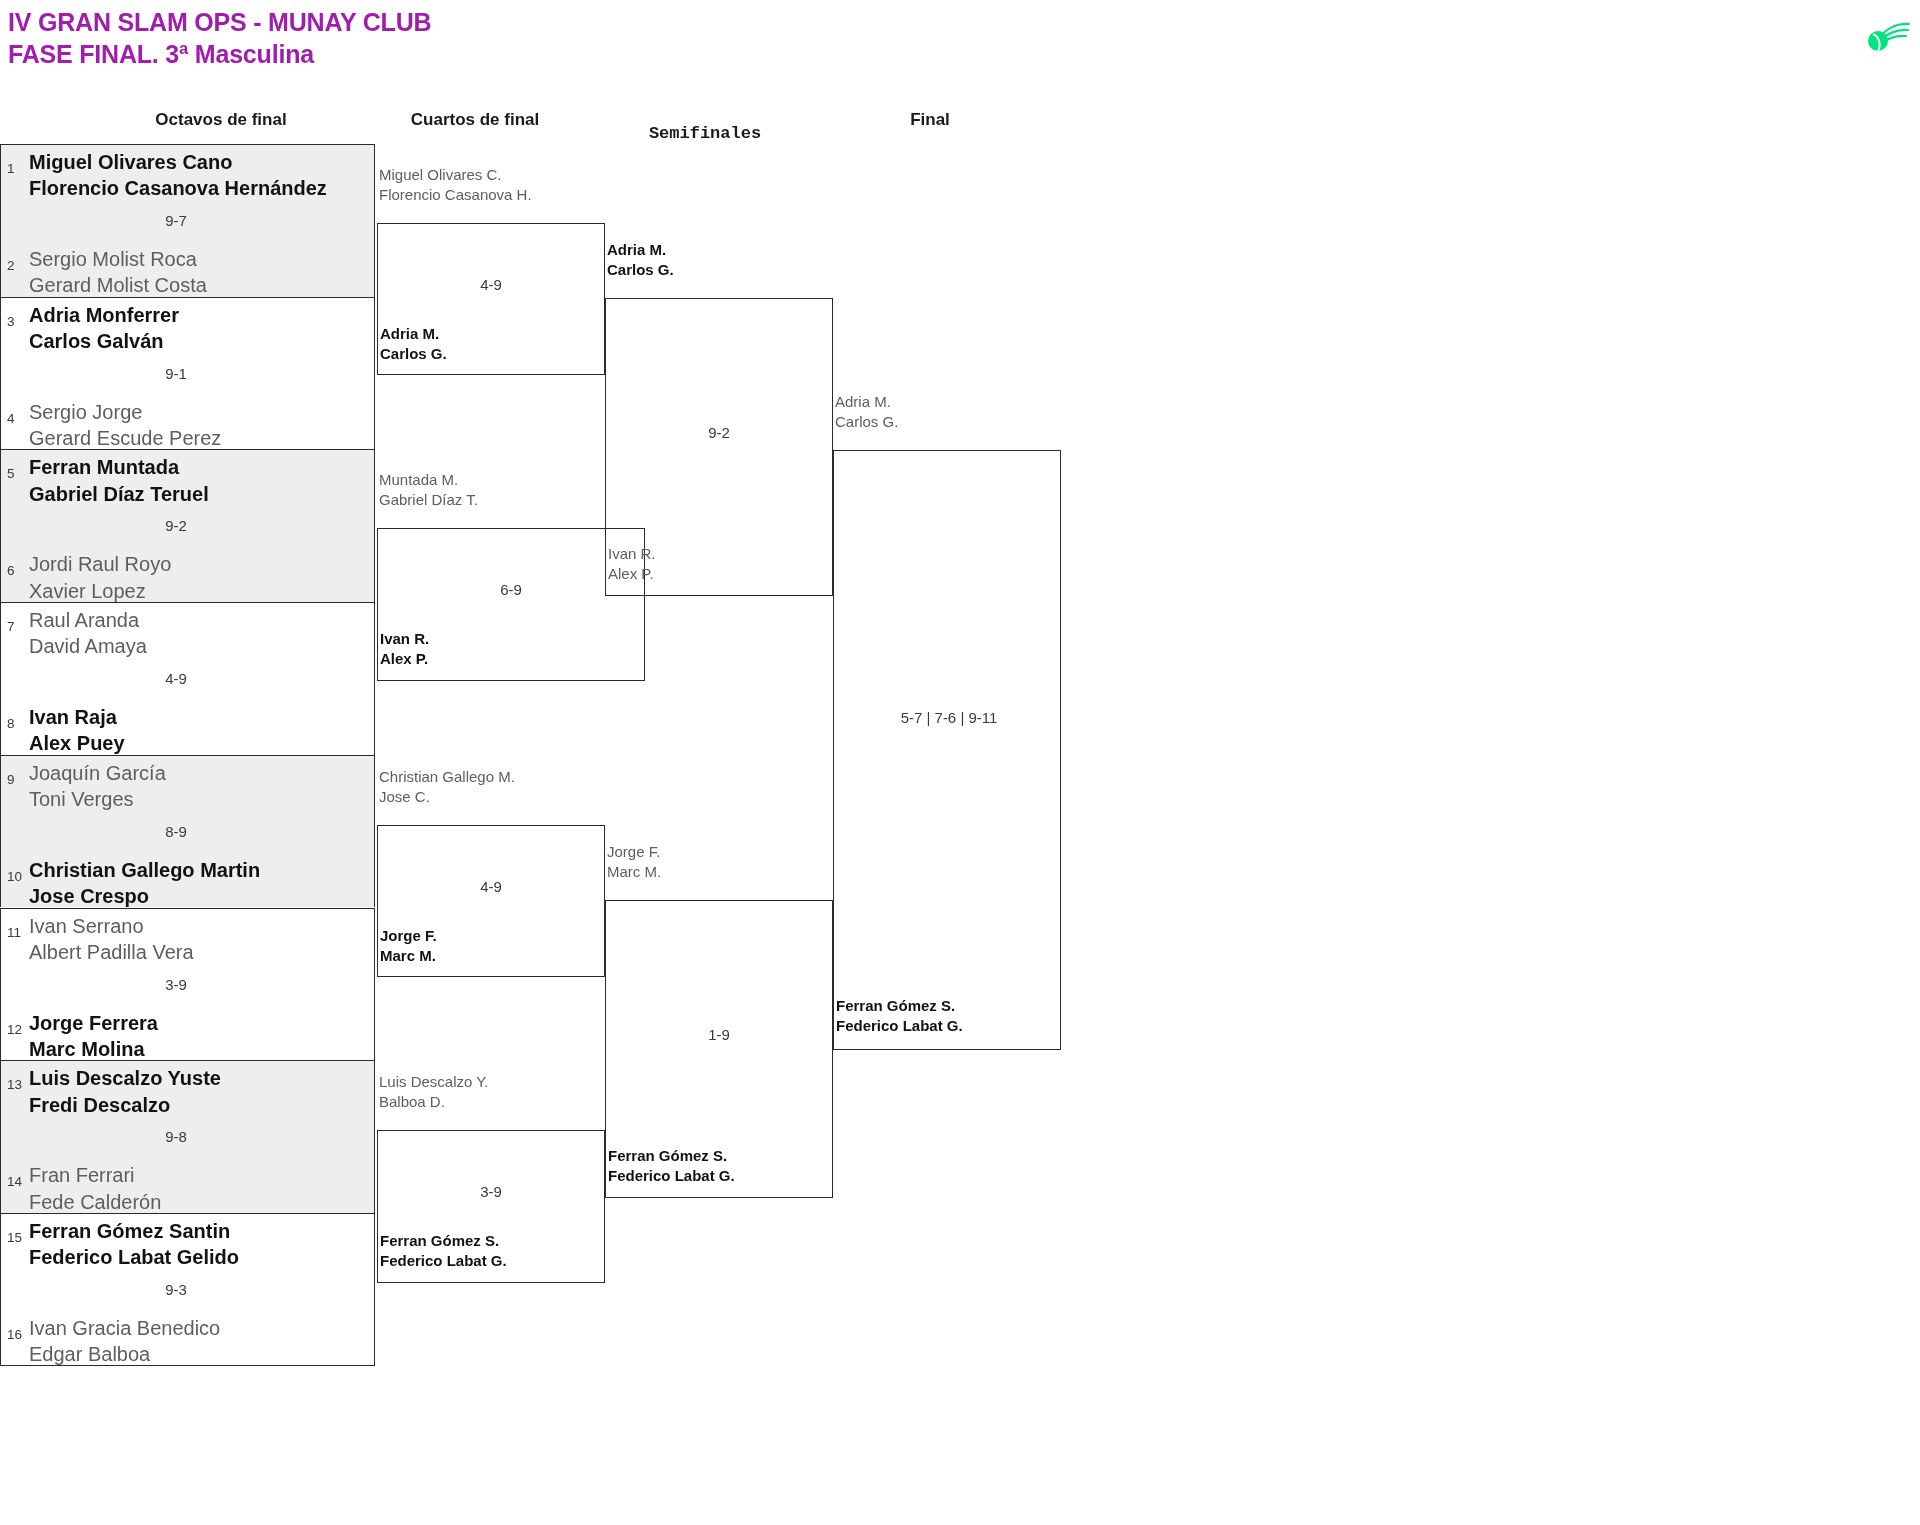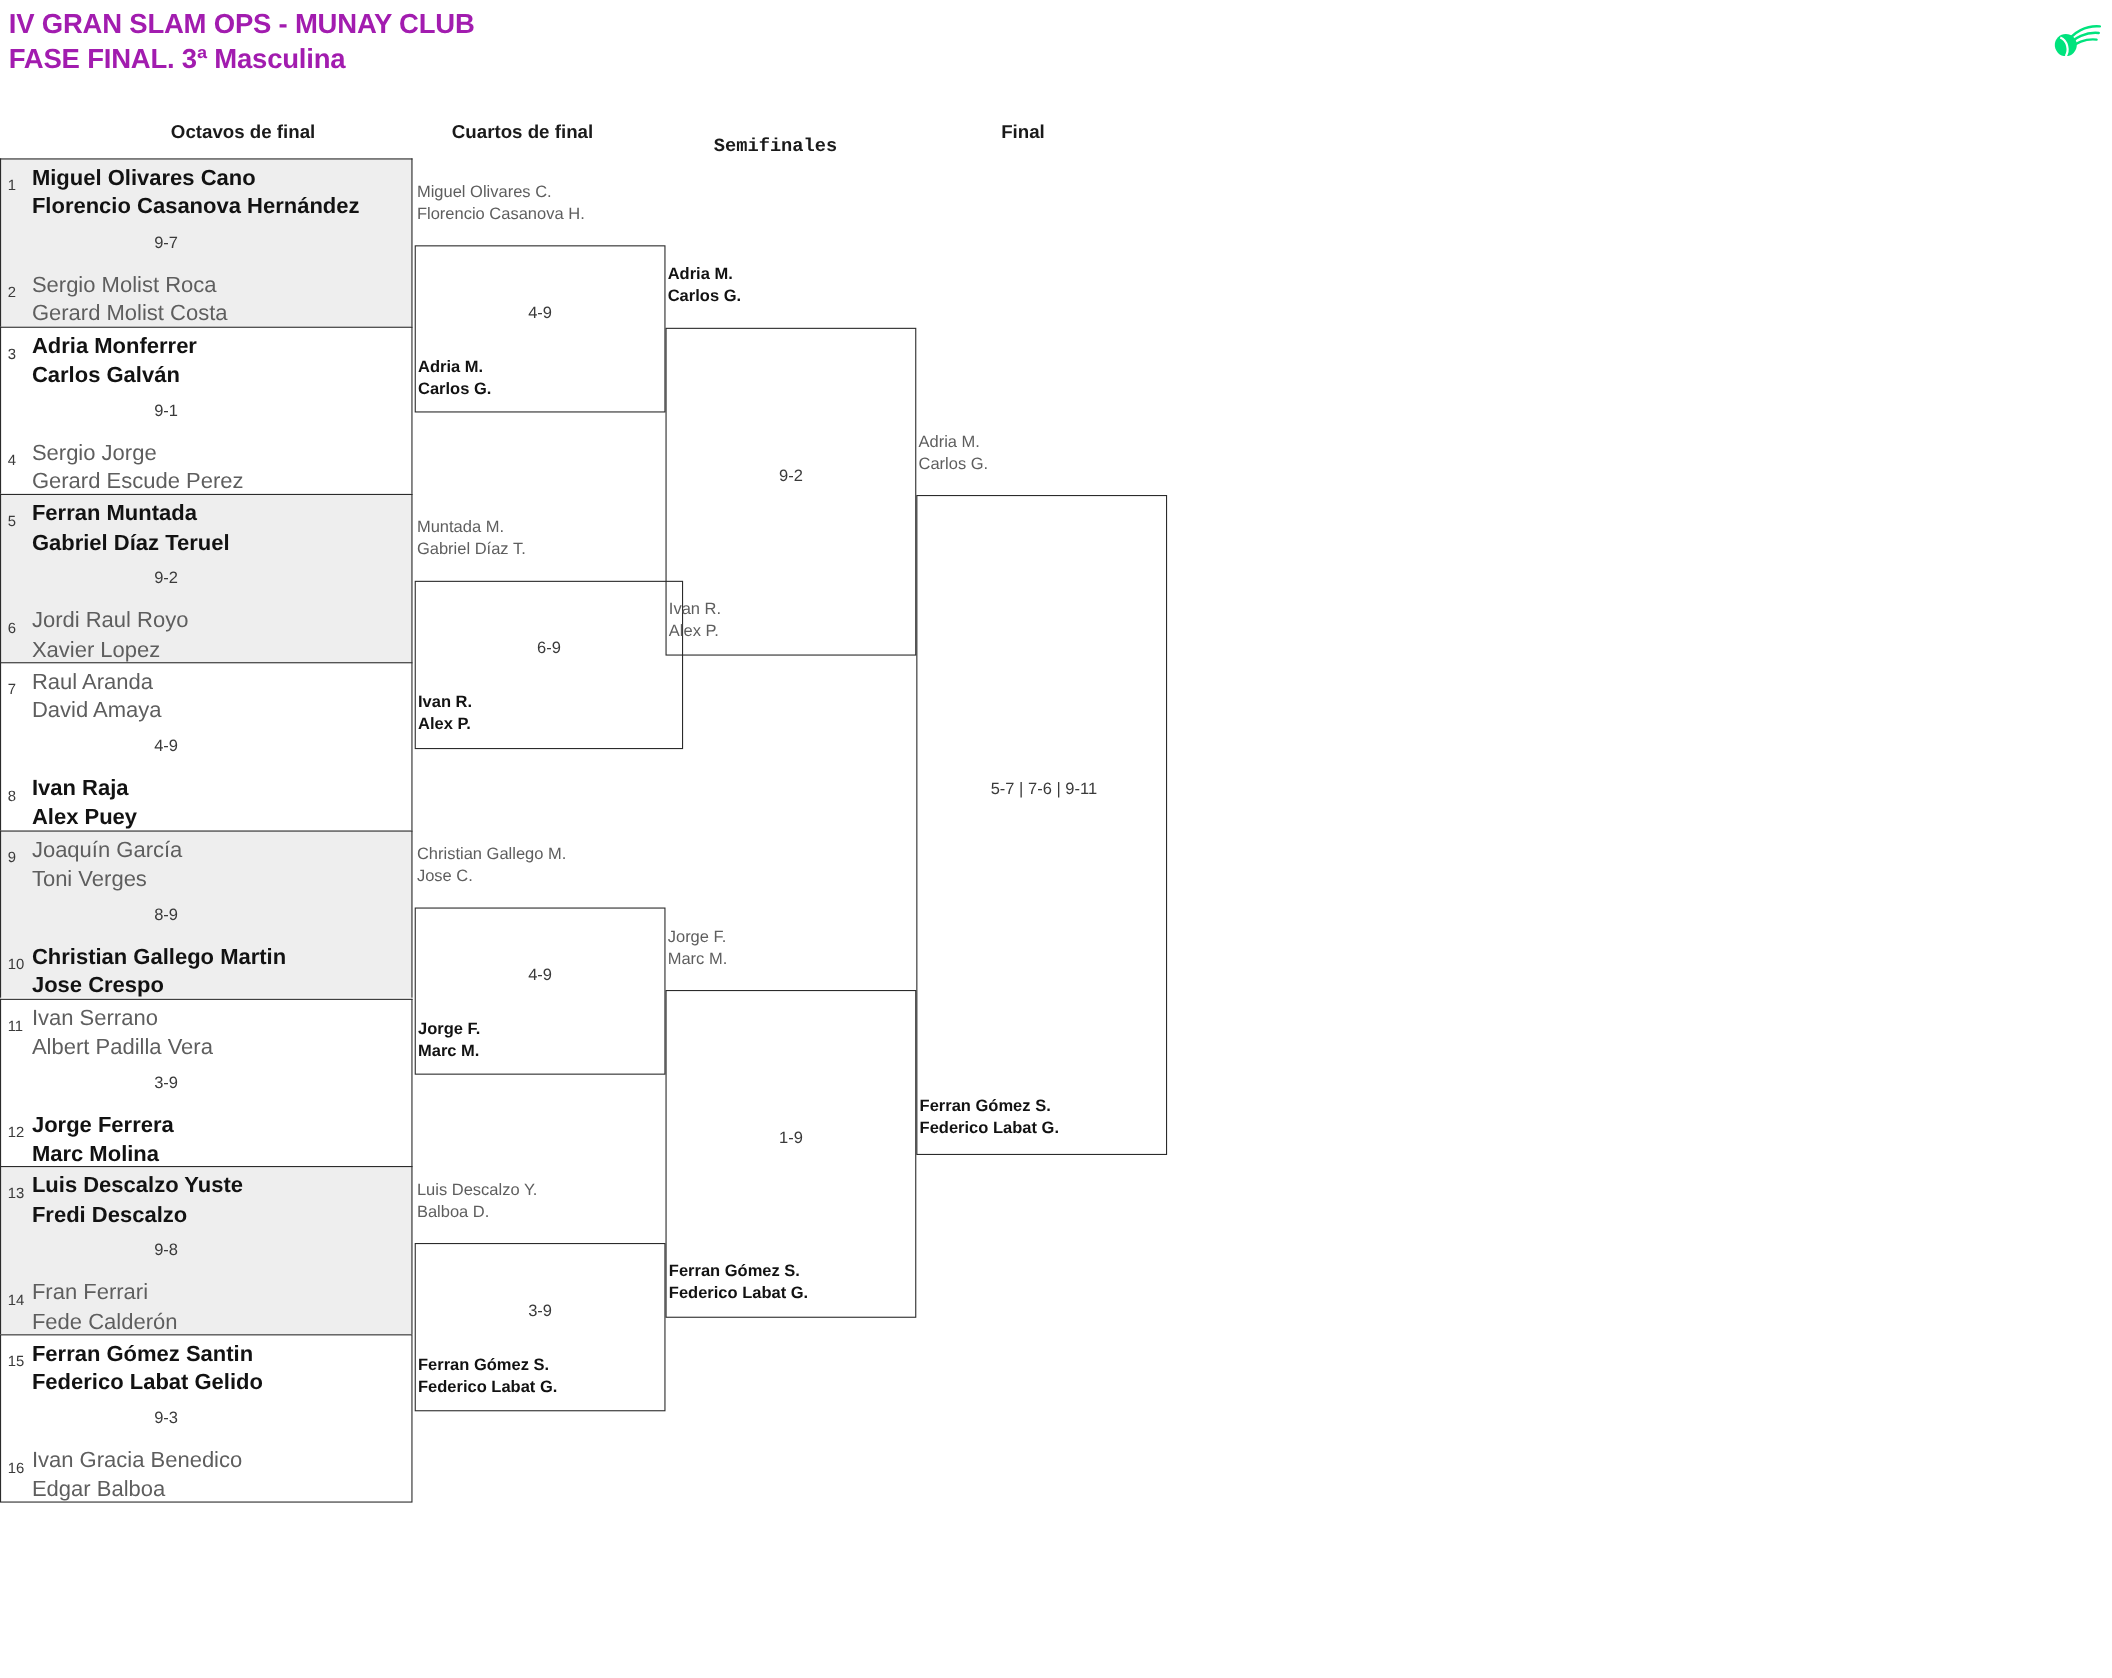--- a/index.html
+++ b/index.html
@@ -48,21 +48,21 @@
   .seedno{
     position:absolute;left:6px;top:13px;width:22px;
     font-size:13.5px;color:#3a3a3a;text-align:left;line-height:1;
   }
   .pnames{position:absolute;left:28px;top:0px;width:330px;line-height:1.32;}
   .pnames .n{display:block;font-size:20px;white-space:nowrap;}
   .win .n{font-weight:700;color:#121212;}
   .lose .n{font-weight:400;color:#5e5e5e;}
   .r16score{
     position:absolute;left:0;top:67px;width:300px;
-    text-align:center;font-size:15px;color:#3a3a3a;
+    text-align:center;font-size:15px;color:#3a3a3a;padding-left:25px;
   }
 
   
   .mbox{
     position:absolute;box-sizing:border-box;
     border:1.6px solid #2b2b2b;background:transparent;
   }
   .mscore{
     position:absolute;top:0;left:0;width:100%;
     text-align:center;font-size:15px;color:#3a3a3a;white-space:nowrap;
@@ -247,21 +247,21 @@
         <div class="mscore" style="top:52px;">4-9</div>
         <div class="entrant win" style="left:2px;top:100px;">
           <span class="n">Adria M.</span>
           <span class="n">Carlos G.</span>
         </div>
       </div>
       <div class="entrant lose" style="left:379px;top:470px;">
         <span class="n">Muntada M.</span>
         <span class="n">Gabriel Díaz T.</span>
       </div>
-      <div class="mbox" style="left:377px;top:528px;width:244px;height:152.7px;">
+      <div class="mbox" style="left:377px;top:528px;width:268px;height:152.7px;">
         <div class="mscore" style="top:52px;">6-9</div>
         <div class="entrant win" style="left:2px;top:100px;">
           <span class="n">Ivan R.</span>
           <span class="n">Alex P.</span>
         </div>
       </div>
       <div class="entrant lose" style="left:379px;top:766.5px;">
         <span class="n">Christian Gallego M.</span>
         <span class="n">Jose C.</span>
       </div>

